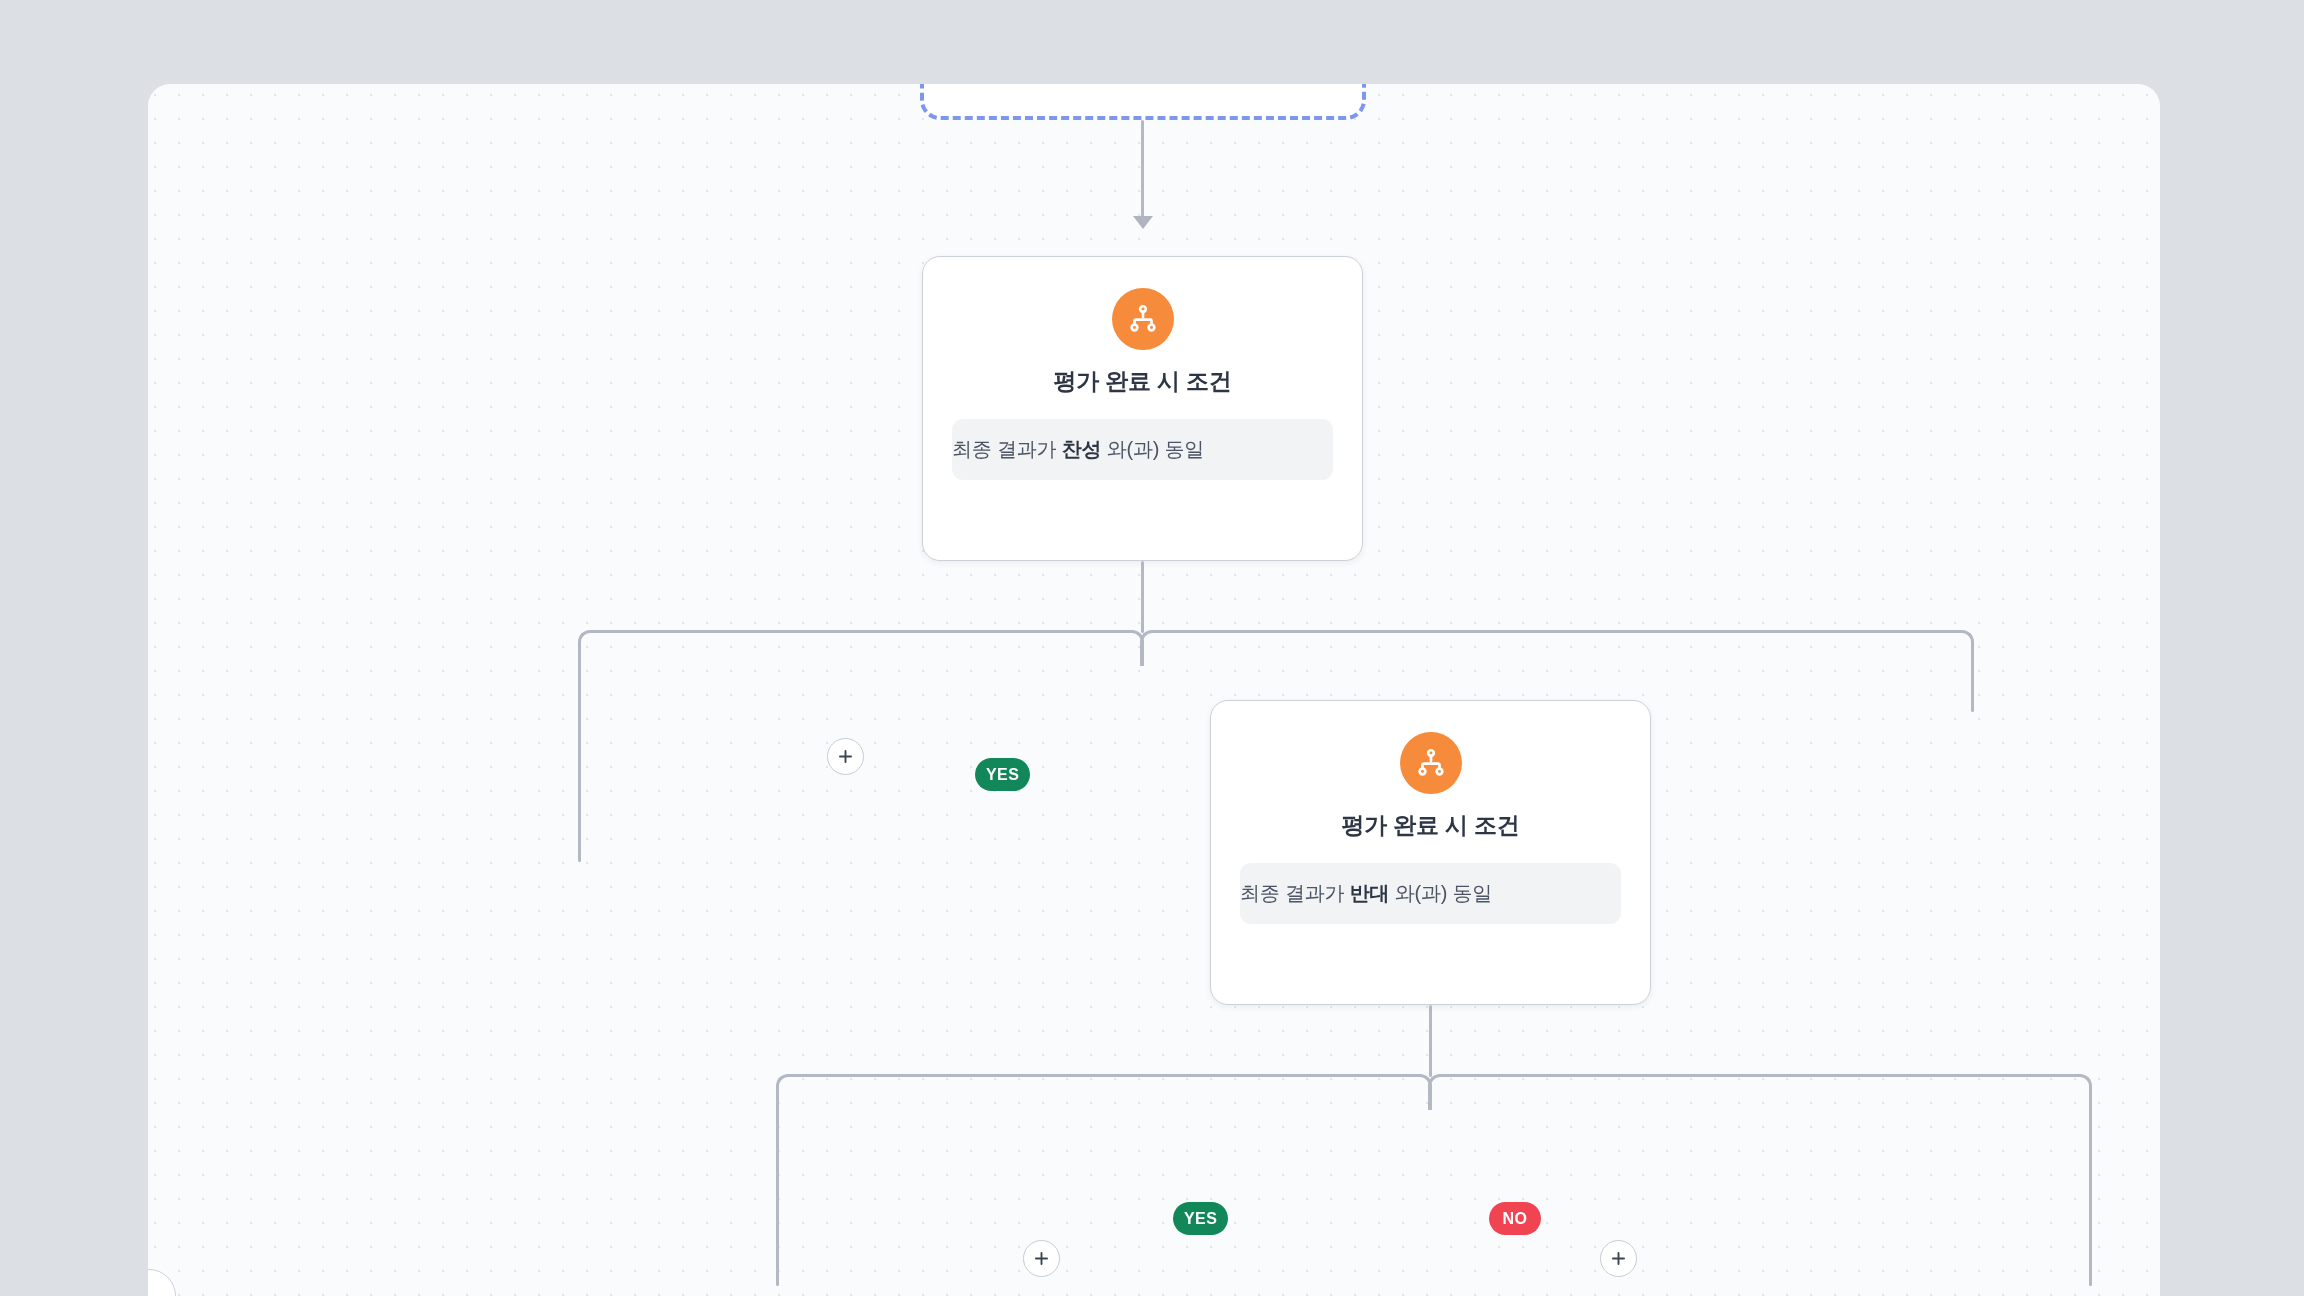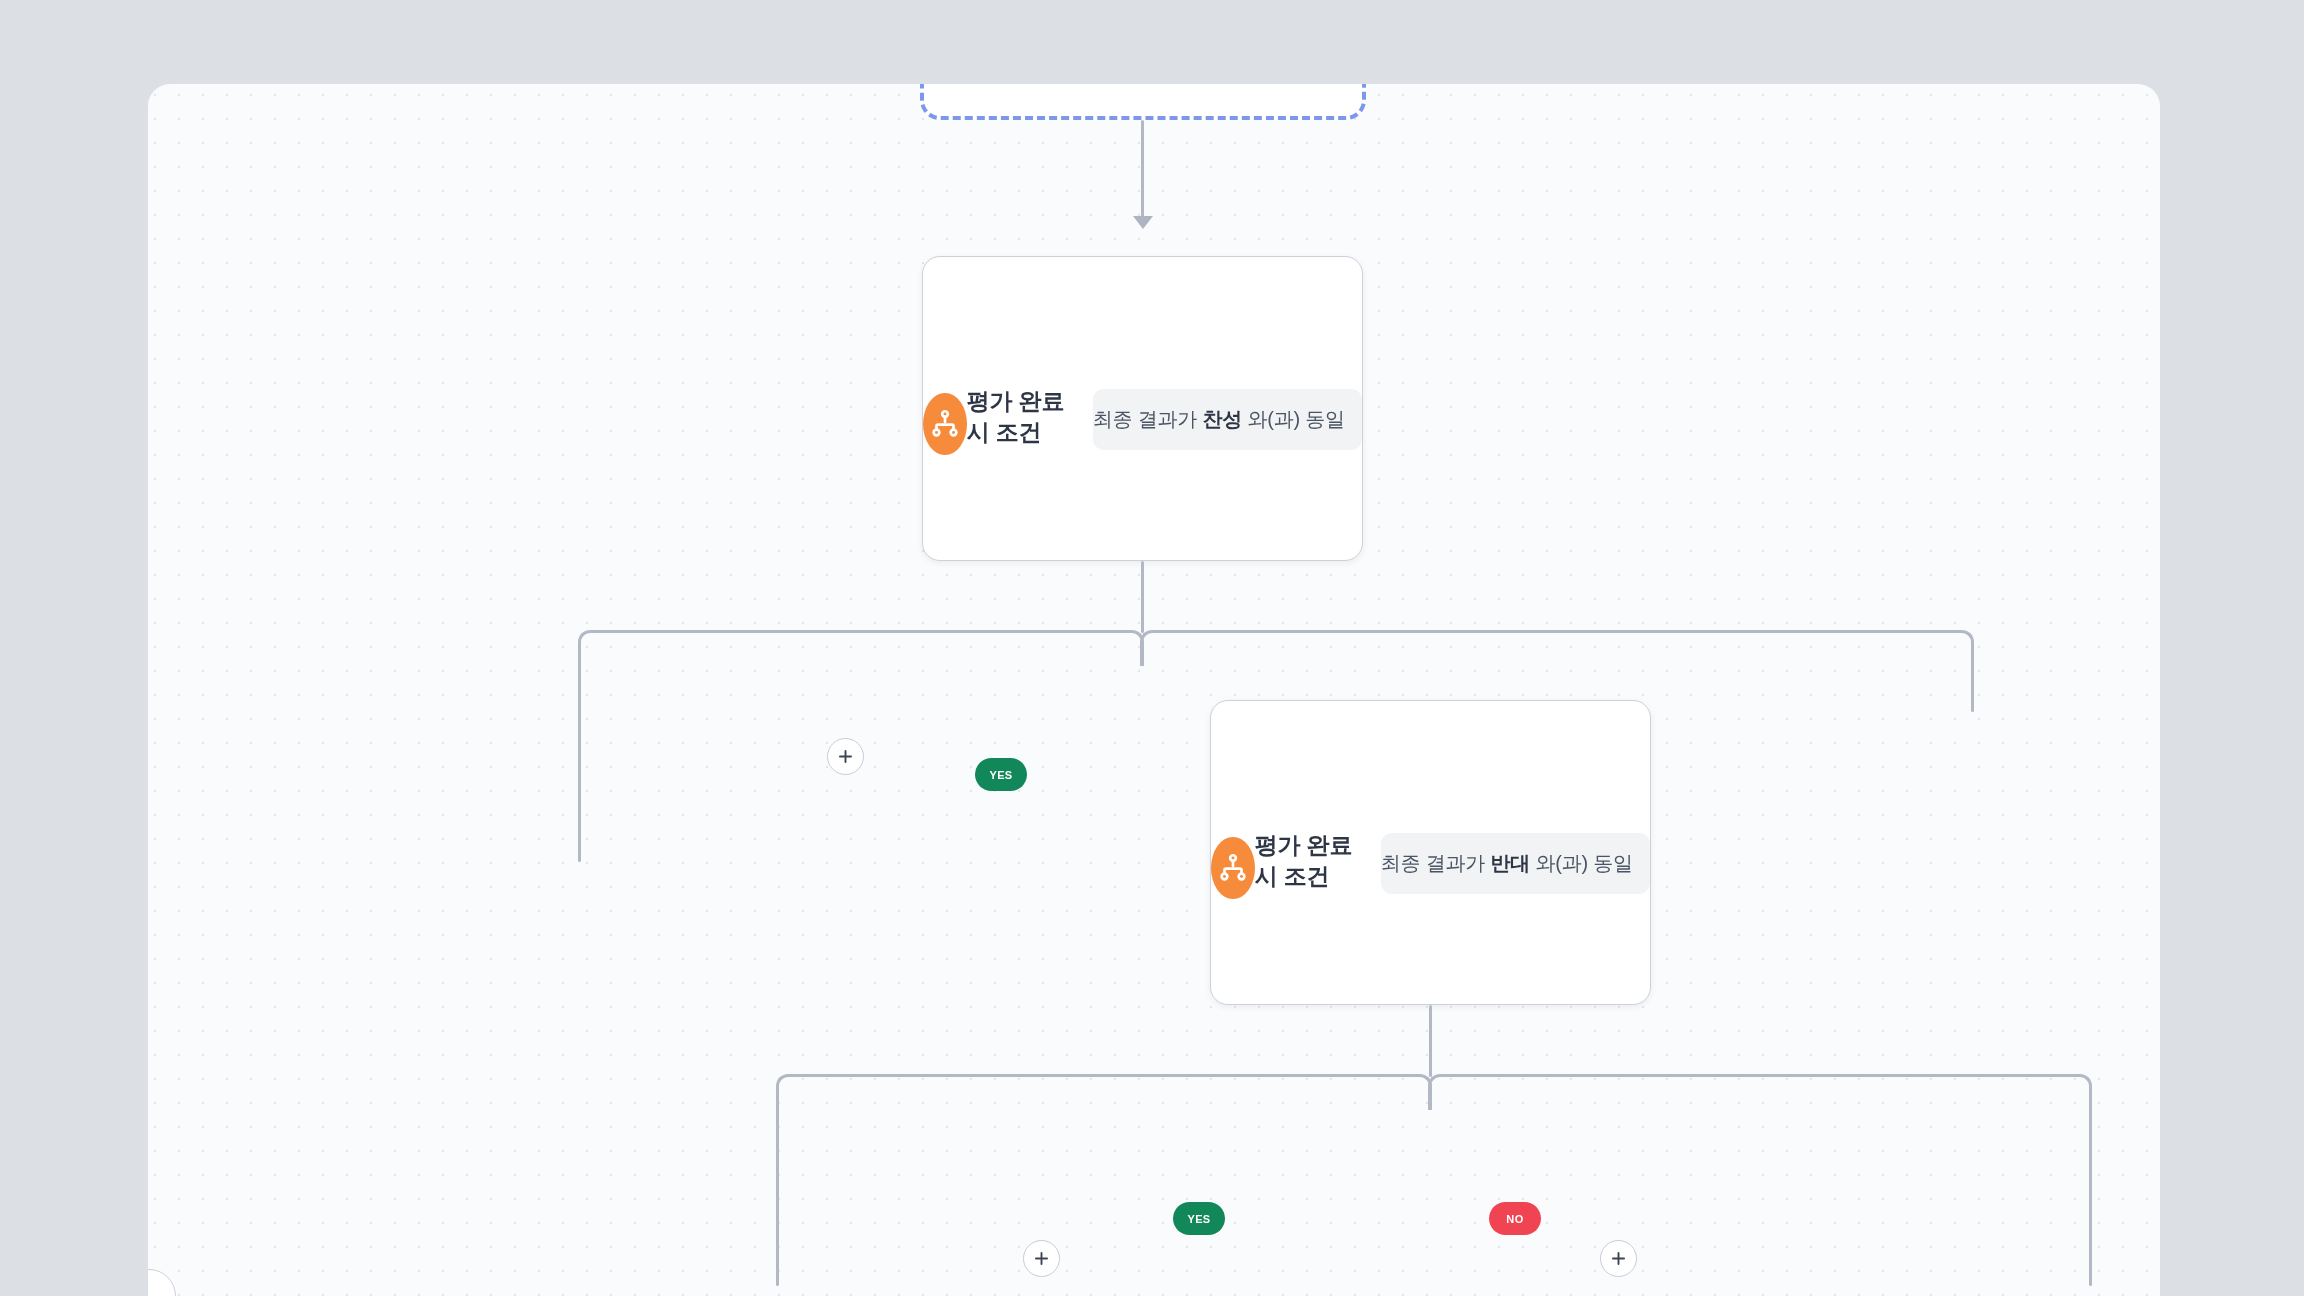--- a/index.html
+++ b/index.html
@@ -73,21 +73,21 @@
 
   
   .node-card {
     position: absolute;
     background: #ffffff;
     border: 1.6px solid #ccd1d9;
     border-radius: 18px;
     box-shadow: 0 2px 6px rgba(35,45,70,.07);
     box-sizing: border-box;
     display: flex;
-    flex-direction: row;
+    flex-direction: column;
     align-items: center;
   }
   .node-icon {
     width: 62px;
     height: 62px;
     border-radius: 50%;
     background: #f68b3c;
     display: flex;
     align-items: center;
     justify-content: center;
@@ -115,21 +115,21 @@
   .node-chip b { color: #2e3645; font-weight: bold; }
 
   
   .branch-badge {
     position: absolute;
     height: 33px;
     min-width: 52px;
     padding: 0 11px;
     border-radius: 17px;
     color: #ffffff;
-    font-size: 11px;
+    font-size: 16px;
     font-weight: bold;
     letter-spacing: .4px;
     display: flex;
     align-items: center;
     justify-content: center;
     box-sizing: border-box;
   }
   .badge-yes { background: #12885a; }
   .badge-no  { background: #f04452; }
 

